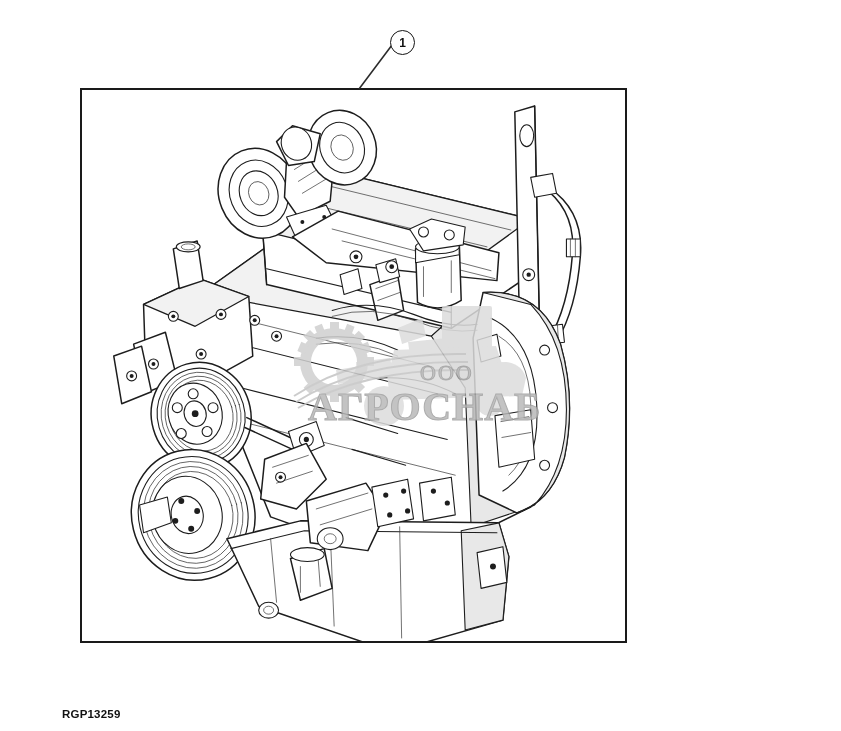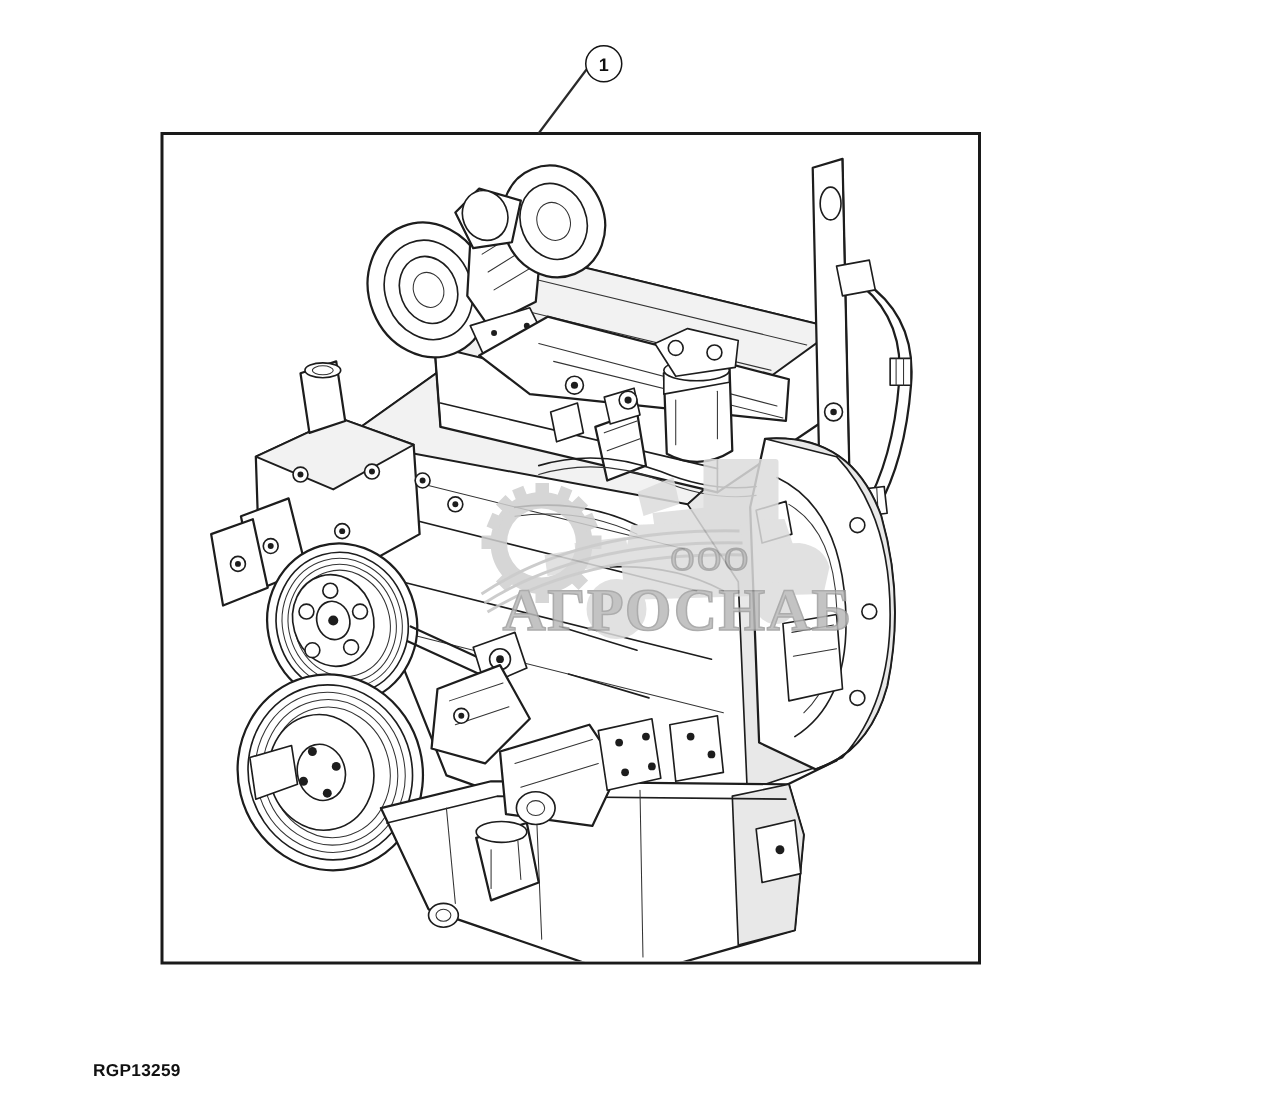--- a/index.html
+++ b/index.html
@@ -50,21 +50,21 @@
     top: 25px;
     width: 90px;
     height: 75px;
     z-index: 39;
     pointer-events: none;
   }
 
   
   .diagram-frame {
     position: absolute;
-    left: 107px;
+    left: 80px;
     top: 88px;
     width: 547px;
     height: 555px;
     border: 2.2px solid #1a1a1a;
     background: #ffffff;
     box-sizing: border-box;
     overflow: hidden;
   }
 
   .engine-canvas {

